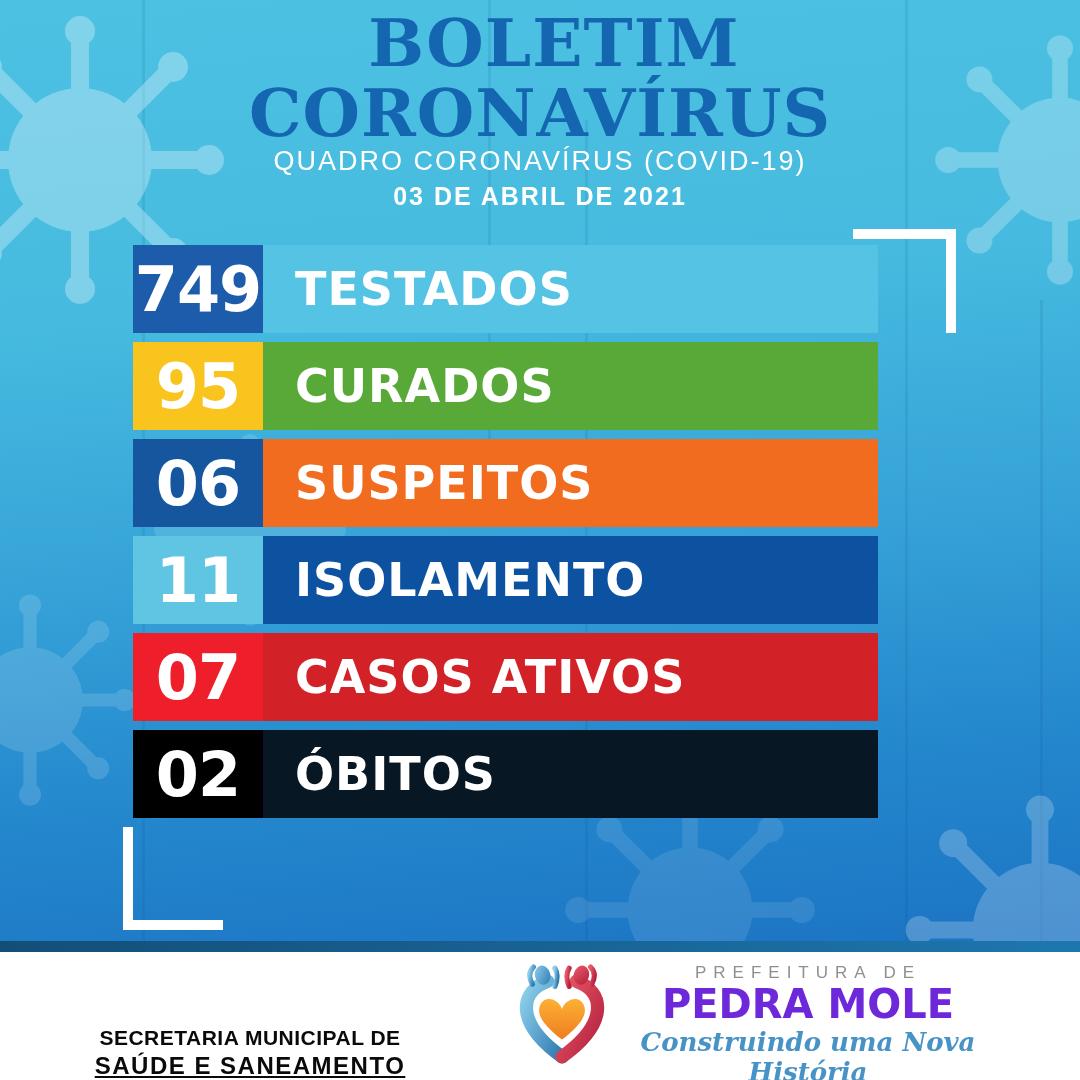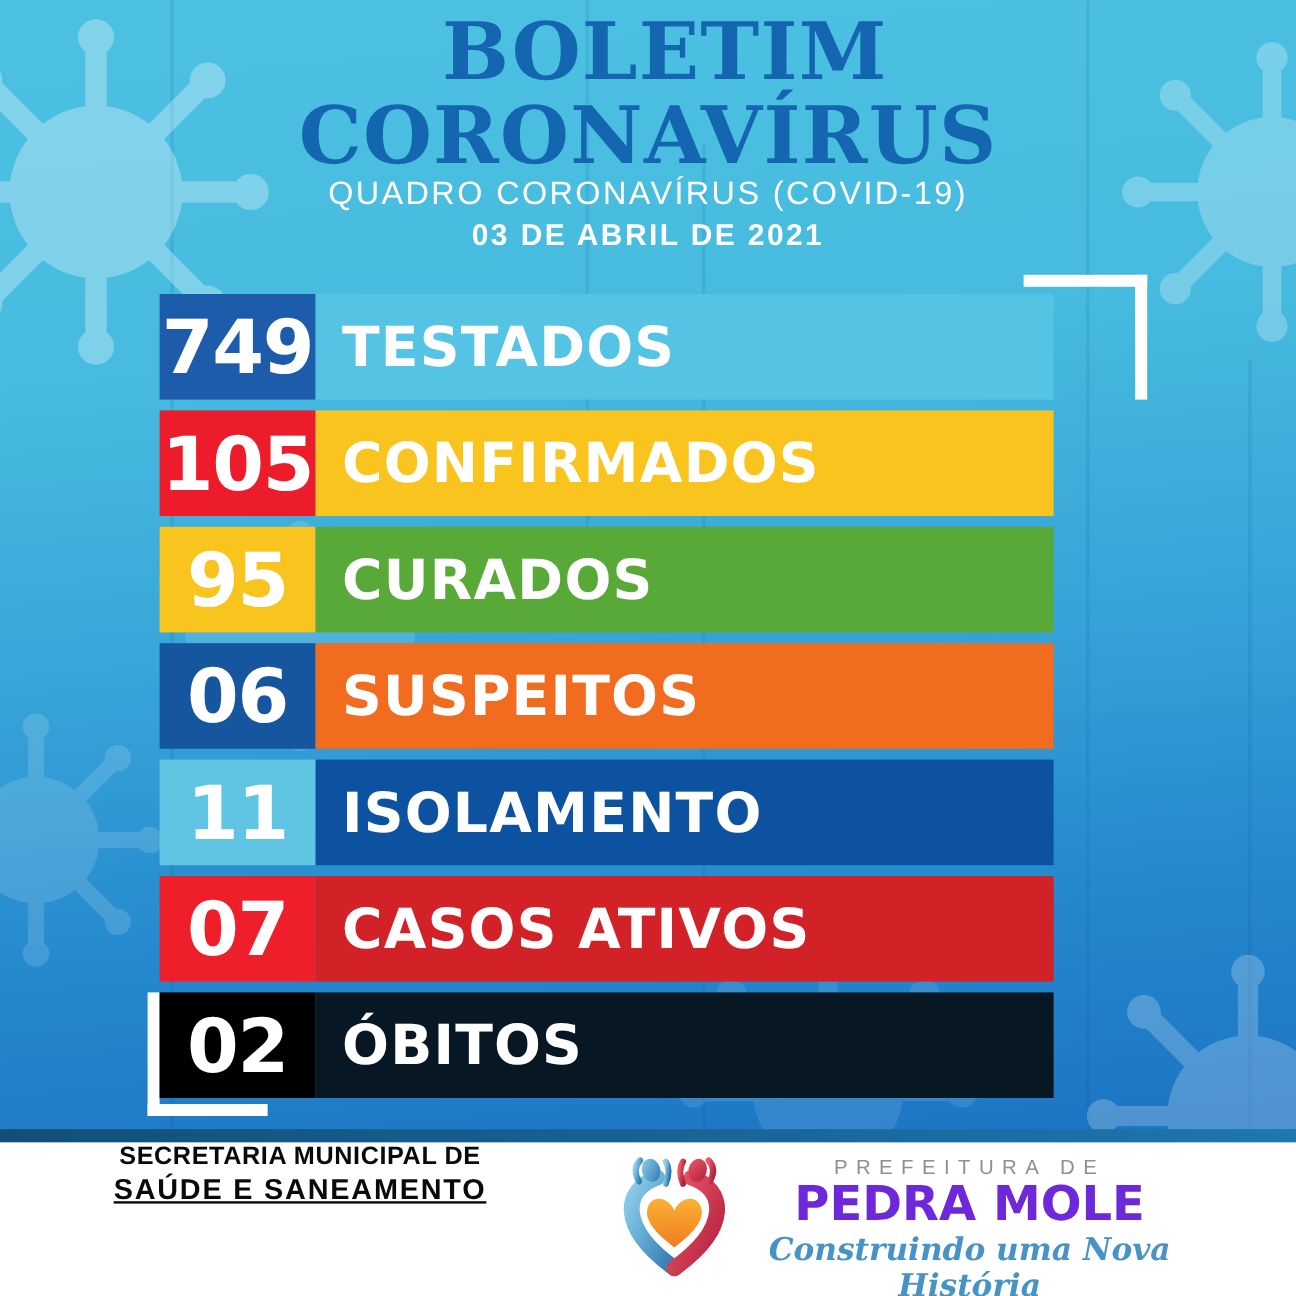--- a/index.html
+++ b/index.html
@@ -47,37 +47,37 @@
   }
 
   .stats { position:absolute; left:133px; top:245px; width:745px; z-index:3; }
   .stat-row { display:flex; height:88px; margin-bottom:9px; }
   .stat-row:last-child { margin-bottom:0; }
   .stat-value-box {
     width:130px; flex:0 0 130px; display:flex; align-items:center; justify-content:center;
     color:#ffffff; font-size:62px; font-weight:bold; letter-spacing:-1px;
   }
   .stat-bar {
-    flex:1; display:flex; align-items:center; padding-left:22px;
+    flex:1; display:flex; align-items:center; padding-left:32px;
     color:#ffffff; font-size:46px; font-weight:bold; letter-spacing:1px;
   }
 
   .bracket { position:absolute; z-index:2; }
   .bracket.tr { left:853px; top:229px; width:103px; height:104px;
     border-top:10px solid #ffffff; border-right:10px solid #ffffff; }
   .bracket.bl { left:123px; top:827px; width:100px; height:103px;
     border-left:10px solid #ffffff; border-bottom:10px solid #ffffff; }
 
   .footer-strip { position:absolute; left:0; top:941px; width:1080px; height:11px;
     background:linear-gradient(90deg,#134e78,#1d77ae); z-index:4; }
   .footer { position:absolute; left:0; top:952px; width:1080px; height:128px;
     background:#ffffff; z-index:4; }
 
   .secretary { position:absolute; left:60px; top:0; width:380px; height:128px;
-    display:flex; flex-direction:column; align-items:center; justify-content:flex-start;
+    display:flex; flex-direction:column; align-items:center; justify-content:flex-end;
     color:#0a0a0a; font-family:"Liberation Sans", sans-serif; text-align:center; }
   .secretary .line1 { font-size:21px; font-weight:bold; letter-spacing:0.5px; }
   .secretary .line2 { font-size:24px; font-weight:bold; letter-spacing:1.5px; margin-top:2px;text-decoration:underline; }
 
   .logo-icon { position:absolute; left:511px; top:12px; width:102px; height:102px; }
   .brand { position:absolute; left:612px; top:11px; width:392px; text-align:center; }
   .brand .pref { color:#8f8f8f; font-size:17px; letter-spacing:7px;
     font-family:"Liberation Sans", sans-serif; font-weight:500; }
   .brand .name { color:#6d28d9; font-size:40px; font-weight:bold; line-height:1;
     margin-top:1px; letter-spacing:0; font-family:"DejaVu Sans", sans-serif; }
@@ -151,24 +151,20 @@
 
   <div class="bracket tr"></div>
   <div class="bracket bl"></div>
 
   <div class="stats">
     <div class="stat-row">
       <div class="stat-value-box" style="background: rgb(28, 92, 170);">749</div>
       <div class="stat-bar" style="background: rgb(85, 195, 227);">TESTADOS</div>
     </div>
     <div class="stat-row">
-      <div class="stat-value-box" style="background: rgb(236, 28, 43);">105</div>
-      <div class="stat-bar" style="background: rgb(248, 196, 29);">CONFIRMADOS</div>
-    </div>
-    <div class="stat-row">
       <div class="stat-value-box" style="background: rgb(248, 196, 29);">95</div>
       <div class="stat-bar" style="background: rgb(88, 169, 55);">CURADOS</div>
     </div>
     <div class="stat-row">
       <div class="stat-value-box" style="background: rgb(21, 86, 159);">06</div>
       <div class="stat-bar" style="background: rgb(242, 108, 31);">SUSPEITOS</div>
     </div>
     <div class="stat-row">
       <div class="stat-value-box" style="background: rgb(96, 197, 226);">11</div>
       <div class="stat-bar" style="background: rgb(13, 82, 160);">ISOLAMENTO</div>

